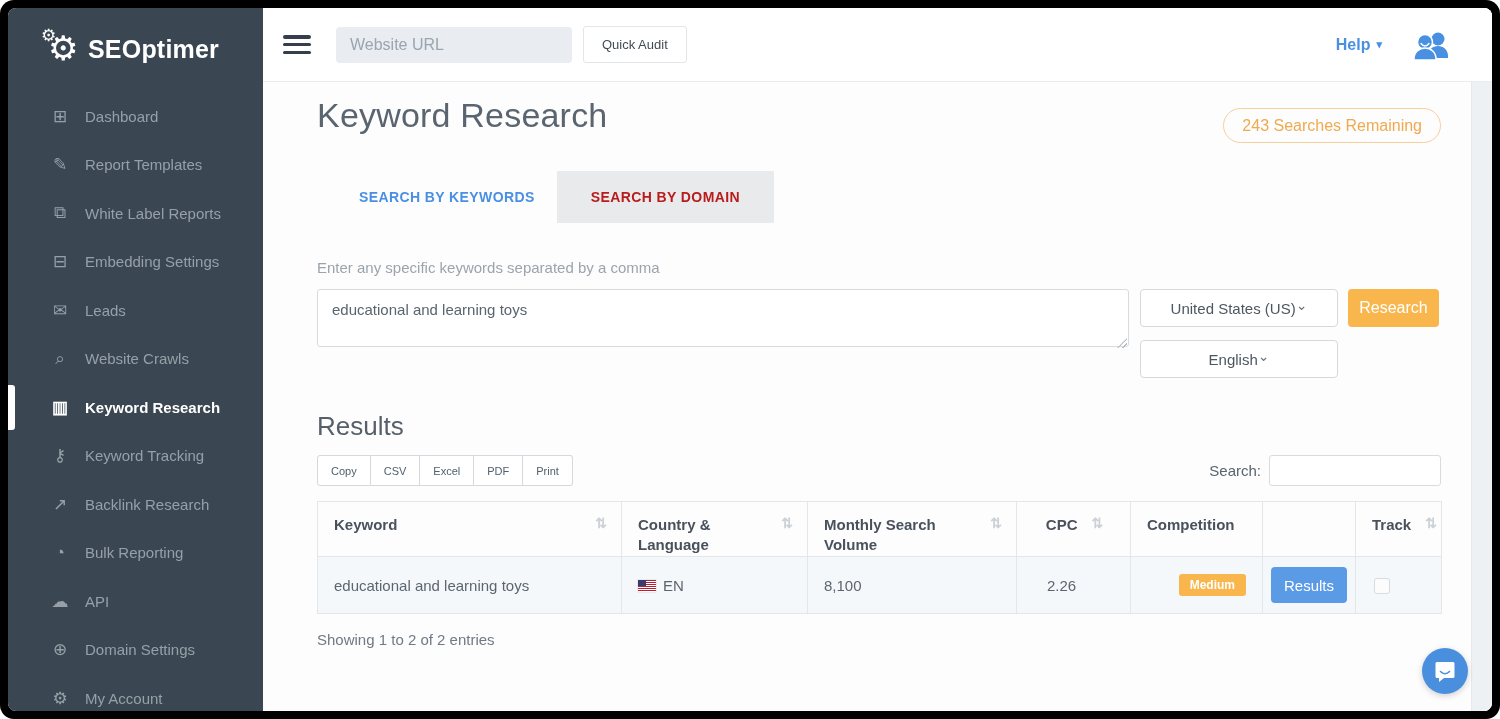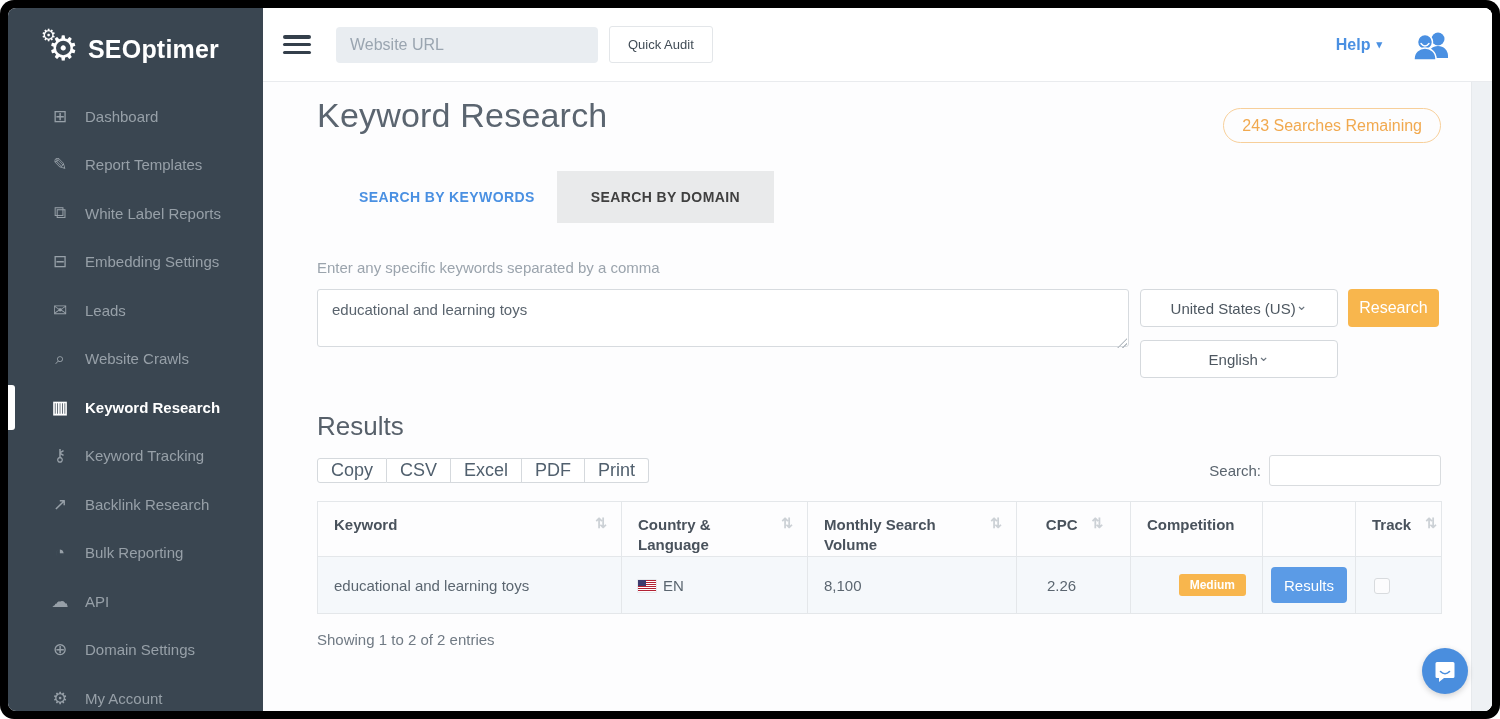--- a/index.html
+++ b/index.html
@@ -20,57 +20,57 @@
   .nav-icon { width: 24px; text-align: center; font-size: 17px; margin-right: 13px; flex: none; }
   .nav-item.active { color: #fff; font-weight: 700; }
   .nav-item.active::before { content: ""; position: absolute; left: 0; top: 2px; width: 7px; height: 45px; background: #fff; border-radius: 0 3px 3px 0; }
 
   
   .main { flex: 1; display: flex; flex-direction: column; background: #fdfdfe; min-width: 0; position: relative; }
 
   .topbar { height: 74px; flex: none; background: #fff; border-bottom: 1px solid #e9ebee; display: flex; align-items: center; padding: 0 42px 0 20px; }
   .hamburger { width: 28px; height: 19px; display: flex; flex-direction: column; justify-content: space-between; cursor: pointer; }
   .hamburger span { display: block; height: 3.5px; background: #343f4b; border-radius: 2px; }
-  .url-input { margin-left: 25px; width: 262px; height: 36px; background: #e9edf1; border: none; border-radius: 4px; padding: 0 14px; font-size: 16px; color: #525c66; font-family: "Liberation Sans", sans-serif; }
+  .url-input { margin-left: 25px; width: 236px; height: 36px; background: #e9edf1; border: none; border-radius: 4px; padding: 0 14px; font-size: 16px; color: #525c66; font-family: "Liberation Sans", sans-serif; }
   .url-input::placeholder { color: #9aa5b0; }
   .quick-audit { margin-left: 11px; height: 37px; padding: 0 18px; background: #fff; border: 1px solid #e3e6e9; border-radius: 3px; font-size: 13px; color: #414c56; font-family: "Liberation Sans", sans-serif; cursor: pointer; }
   .topbar-spacer { flex: 1; }
   .help { color: var(--accent-blue); font-size: 16px; font-weight: 700; cursor: pointer; display: flex; align-items: center; gap: 6px; }
   .help .caret { font-size: 11px; }
   .users-icon { margin-left: 30px; cursor: pointer; display: block; }
 
   
   .content { flex: 1; padding: 14px 51px 0 54px; position: relative; }
   .scroll-track { position: absolute; top: 74px; right: 0; bottom: 0; width: 21px; background: #eef1f4; border-left: 1px solid #e6e9ec; }
 
   .page-head { display: flex; justify-content: space-between; align-items: flex-start; }
   .page-title { font-size: 34px; font-weight: 400; color: #5b6570; letter-spacing: 0.2px; }
   .searches-pill { margin-top: 12px; border: 1px solid #f7cf9a; color: #f1a94f; border-radius: 18px; height: 35px; display: flex; align-items: center; padding: 0 18px; font-size: 16px; }
 
   .tabs { display: flex; align-items: stretch; height: 52px; margin-top: 28px; margin-left: 24px; }
   .tab { display: flex; align-items: center; padding: 0 18px; font-size: 14px; font-weight: 700; letter-spacing: 0.4px; cursor: pointer; }
   .tab.active { color: var(--accent-blue); }
-  .tab.inactive { background: #e9eaeb; color: #404040; padding: 0 34px; margin-left: 4px; }
+  .tab.inactive { background: #e9eaeb; color: #b91c1c; padding: 0 34px; margin-left: 4px; }
 
   .hint { margin-top: 36px; font-size: 15px; color: #9ba4ad; }
 
   .form-row { margin-top: 13px; display: flex; align-items: flex-start; }
   .keywords-box { position: relative; width: 812px; flex: none; }
   .keywords-input { width: 812px; height: 58px; resize: none; border: 1px solid #d7dbdf; border-radius: 3px; padding: 11px 14px; font-size: 15px; color: #5a646e; font-family: "Liberation Sans", sans-serif; background: #fff; }
   .resize-handle { position: absolute; right: 2px; bottom: 3px; width: 10px; height: 10px; background: repeating-linear-gradient(315deg, transparent 0 2.5px, #b9bfc5 2.5px 3.8px); clip-path: polygon(100% 0, 100% 100%, 0 100%); }
   .form-side { margin-left: 11px; display: grid; grid-template-columns: 198px 91px; grid-auto-rows: 38px; gap: 13px 10px; }
   .select { border: 1px solid #d5d9dd; border-radius: 4px; background: #fff; display: flex; align-items: center; justify-content: center; padding: 0 13px; font-size: 15px; color: #4d5760; cursor: pointer; }
   .select .chevron { color: #6b757f; font-size: 14px; line-height: 0; margin-top: -6px; }
   .research-btn { background: var(--accent-orange); border: none; border-radius: 4px; color: #fff; font-size: 16px; font-family: "Liberation Sans", sans-serif; cursor: pointer; grid-column: 2; grid-row: 1; }
 
   .results-heading { margin-top: 33px; font-size: 26px; font-weight: 400; color: #57606a; }
 
   .results-toolbar { margin-top: 13px; display: flex; align-items: center; justify-content: space-between; }
   .export-group { display: flex; }
-  .export-btn { height: 25px; padding: 0 13px; background: #fff; border: 1px solid #d5d9dd; border-left-width: 0; font-size: 18px; color: #51606e; font-family: "Liberation Sans", sans-serif; cursor: pointer; }
+  .export-btn { height: 31px; padding: 0 13px; background: #fff; border: 1px solid #d5d9dd; border-left-width: 0; font-size: 11px; color: #51606e; font-family: "Liberation Sans", sans-serif; cursor: pointer; }
   .export-btn:first-child { border-left-width: 1px; border-radius: 3px 0 0 3px; }
   .export-btn:last-child { border-radius: 0 3px 3px 0; }
   .table-search { display: flex; align-items: center; gap: 8px; font-size: 15px; color: #5a646e; }
   .table-search input { width: 172px; height: 31px; border: 1px solid #d9dcdf; border-radius: 3px; padding: 0 8px; font-size: 14px; color: #4d5760; font-family: "Liberation Sans", sans-serif; }
 
   
   table.results-table { margin-top: 15px; width: 1124px; border-collapse: collapse; table-layout: fixed; }
   .results-table th, .results-table td { border: 1px solid var(--table-border); }
   .results-table col:nth-child(1) { width: 304px; }
   .results-table col:nth-child(2) { width: 186px; }

